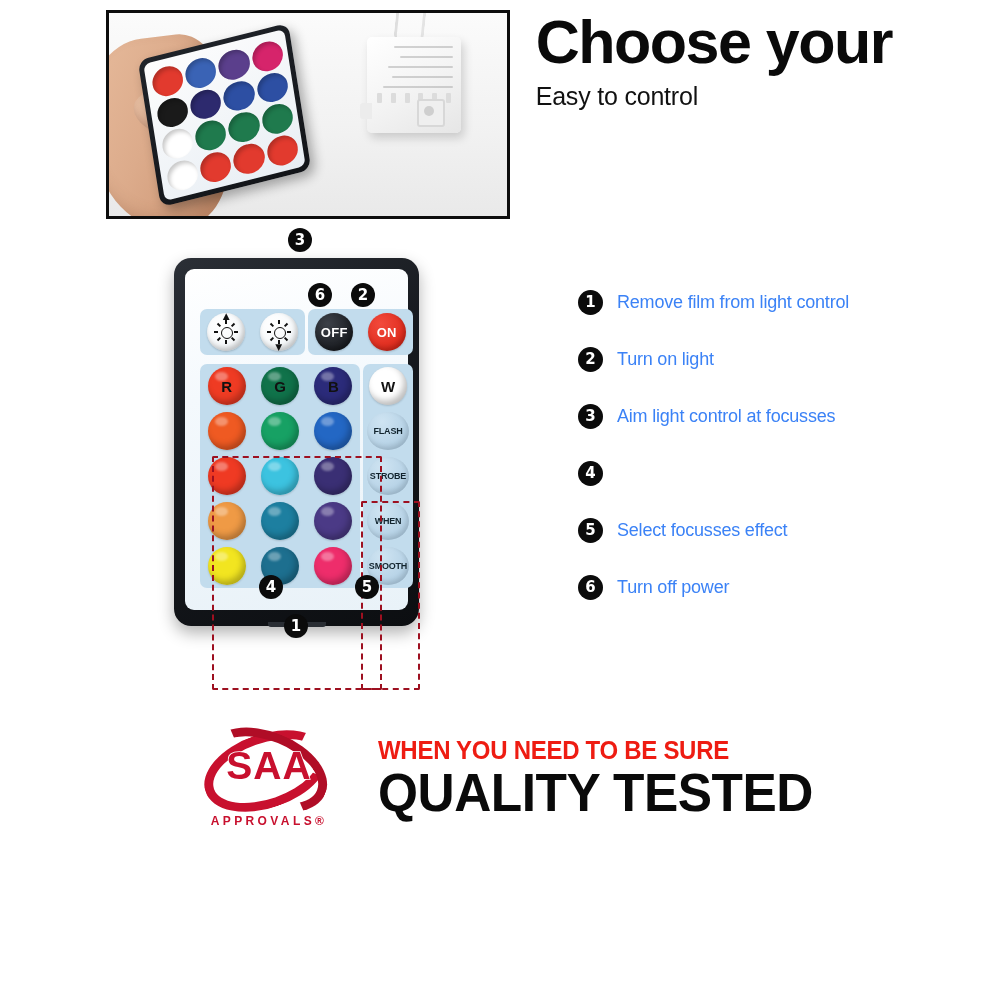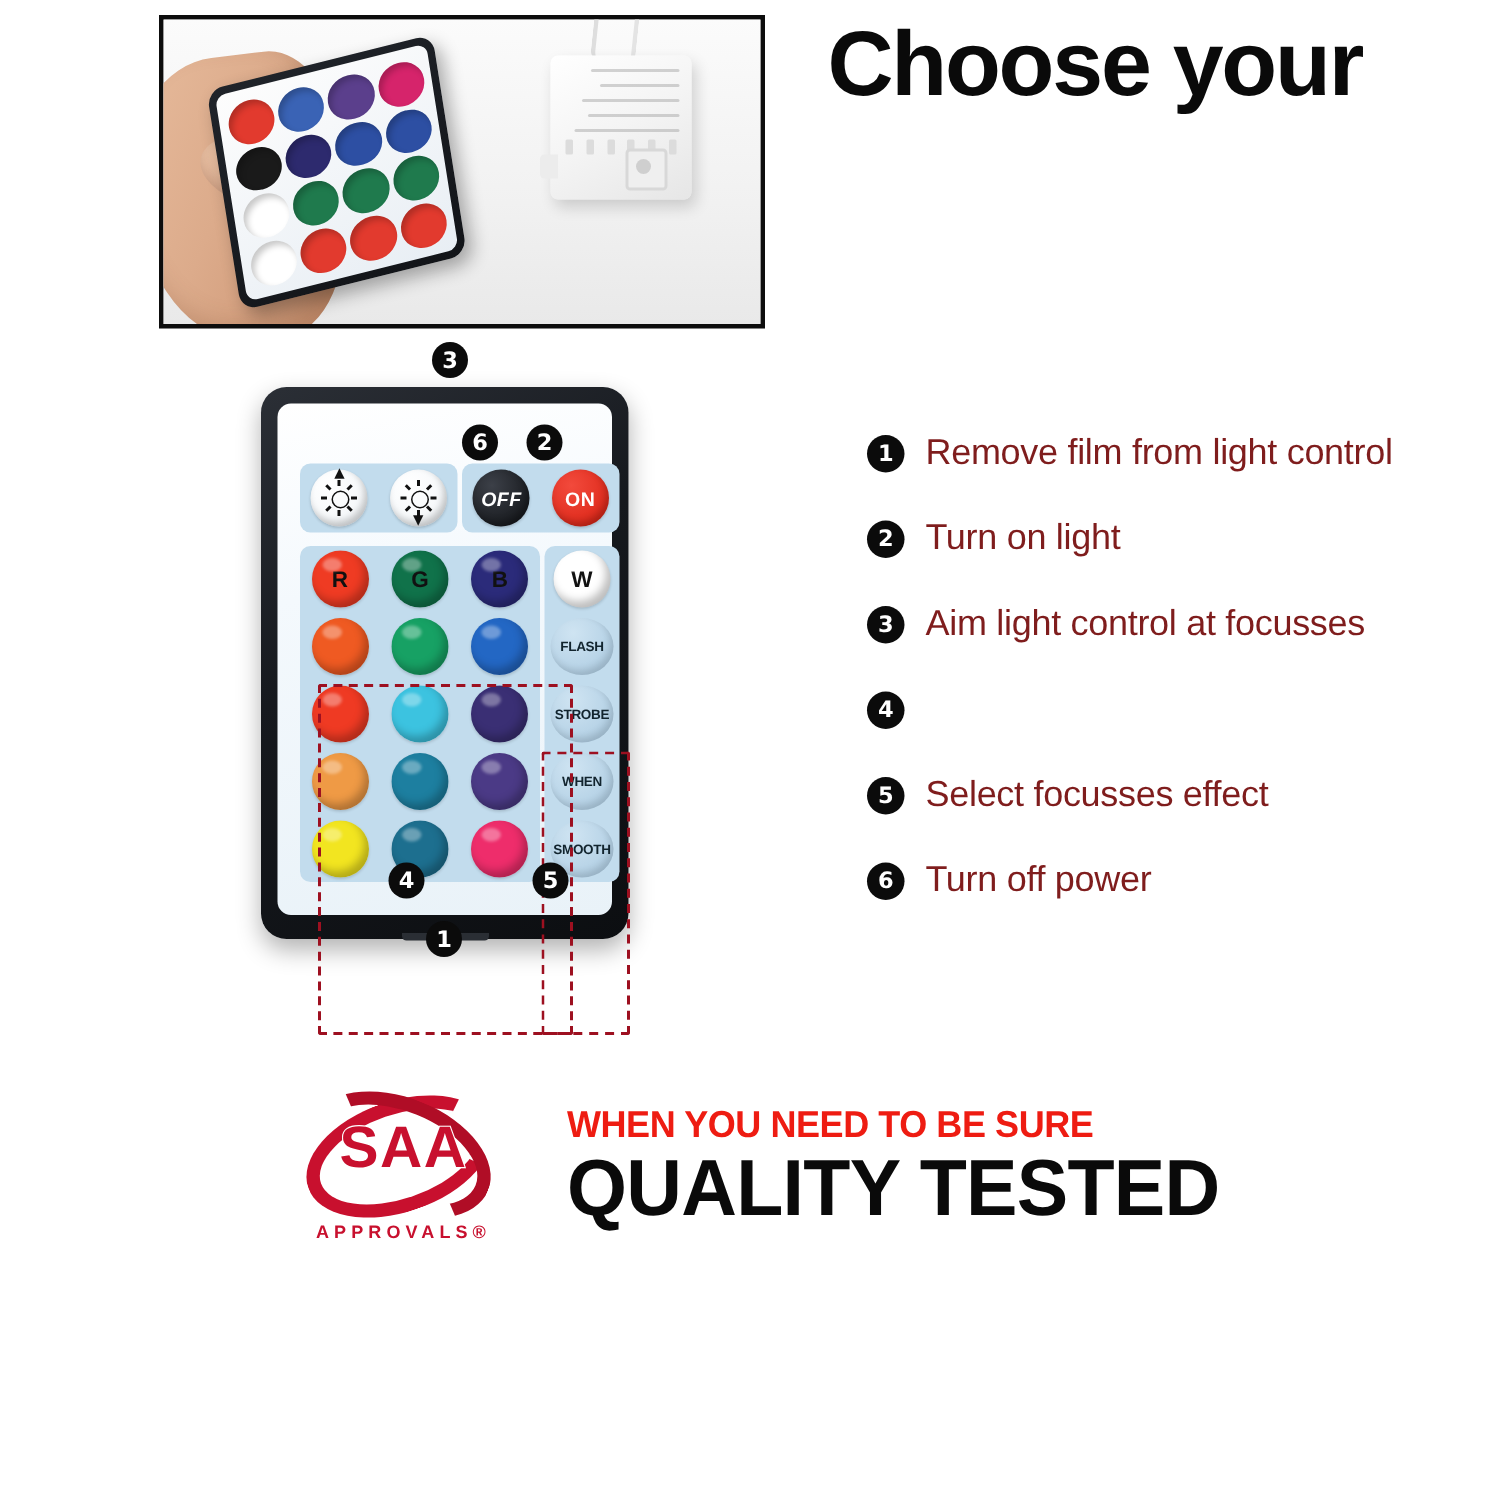--- a/index.html
+++ b/index.html
@@ -96,21 +96,21 @@
     content:"";position:absolute;left:5px;top:5px;width:10px;height:10px;
     background:#cfcfcf;border-radius:50%;
   }
   .ctrl-tab{
     position:absolute;left:-7px;bottom:14px;width:12px;height:16px;
     background:#ececec;border-radius:3px 0 0 3px;
   }
 
   
   .headline{
-    position:absolute;right:92px;top:14px;
+    position:absolute;right:108px;top:14px;
   }
   .headline h1{
     margin:0;
     font-size:61px;line-height:.93;
     font-weight:bold;letter-spacing:-1.5px;
     color:#0a0a0a;
   }
   .headline h1 .l2{display:block;}
   .subhead{
     margin-top:11px;
@@ -129,21 +129,21 @@
   }
   .step-num{
     width:25px;height:25px;flex:0 0 25px;
     border-radius:50%;
     background:#0b0b0b;color:#fff;
     font-size:15px;font-weight:bold;
     display:flex;align-items:center;justify-content:center;
     margin-right:14px;
     font-family:"DejaVu Sans", sans-serif;
   }
-  .step-text{font-size:24px;color:#7f1d1d;letter-spacing:-.2px;white-space:nowrap;}
+  .step-text{font-size:18px;color:#3b82f6;letter-spacing:-.2px;white-space:nowrap;}
 
   
   .remote{
     position:absolute;left:174px;top:258px;width:245px;height:368px;
     background:linear-gradient(150deg,#2b2f36 0%,#16191e 42%,#0c0e11 100%);
     border-radius:17px;
     box-shadow:0 7px 16px rgba(0,0,0,.30);
     box-sizing:border-box;
     padding:11px;
   }
@@ -169,21 +169,21 @@
   .pad.left{width:105px;margin-right:3px;}
   .pad.right{width:105px;}
   .btn-round{
     width:38px;height:38px;border-radius:50%;
     display:flex;align-items:center;justify-content:center;
     font-size:14px;font-weight:bold;color:#fff;
     box-shadow:inset -2px -3px 5px rgba(0,0,0,.22), 0 1px 2px rgba(0,0,0,.18);
     position:relative;
   }
   .btn-round.white{background:radial-gradient(circle at 34% 28%,#ffffff,#f0f4f7);}
-  .btn-round.off{background:radial-gradient(circle at 34% 28%,#3c4048,#0d0f12);font-style:italic;}
+  .btn-round.off{background:radial-gradient(circle at 34% 28%,#3c4048,#0d0f12);}
   .btn-round.on{background:radial-gradient(circle at 34% 28%,#f24a3c,#d81f10);}
   .btn-label{font-size:13px;letter-spacing:.3px;}
 
   
   .sun{position:relative;width:22px;height:22px;}
   .sun-core{
     position:absolute;left:6px;top:6px;width:10px;height:10px;
     border:1.6px solid #111;border-radius:50%;
   }
   .sun-ray{position:absolute;background:#111;width:1.6px;height:4px;left:10.2px;top:-1px;transform-origin:1px 12px;}
@@ -360,20 +360,21 @@
       </div>
       <div class="ctrl-jack"></div>
       <div class="ctrl-tab"></div>
     </div>
   </div>
 
   <div class="headline">
     <h1>
       <span>Choose your</span>
     </h1>
+    <div class="subhead">Easy to control</div>
   </div>
 
   <div class="steps" id="steps">
       <div class="step">
         <div class="step-num">1</div>
         <div class="step-text">Remove film from light control</div>
       </div>
       <div class="step">
         <div class="step-num">2</div>
         <div class="step-text">Turn on light</div>

